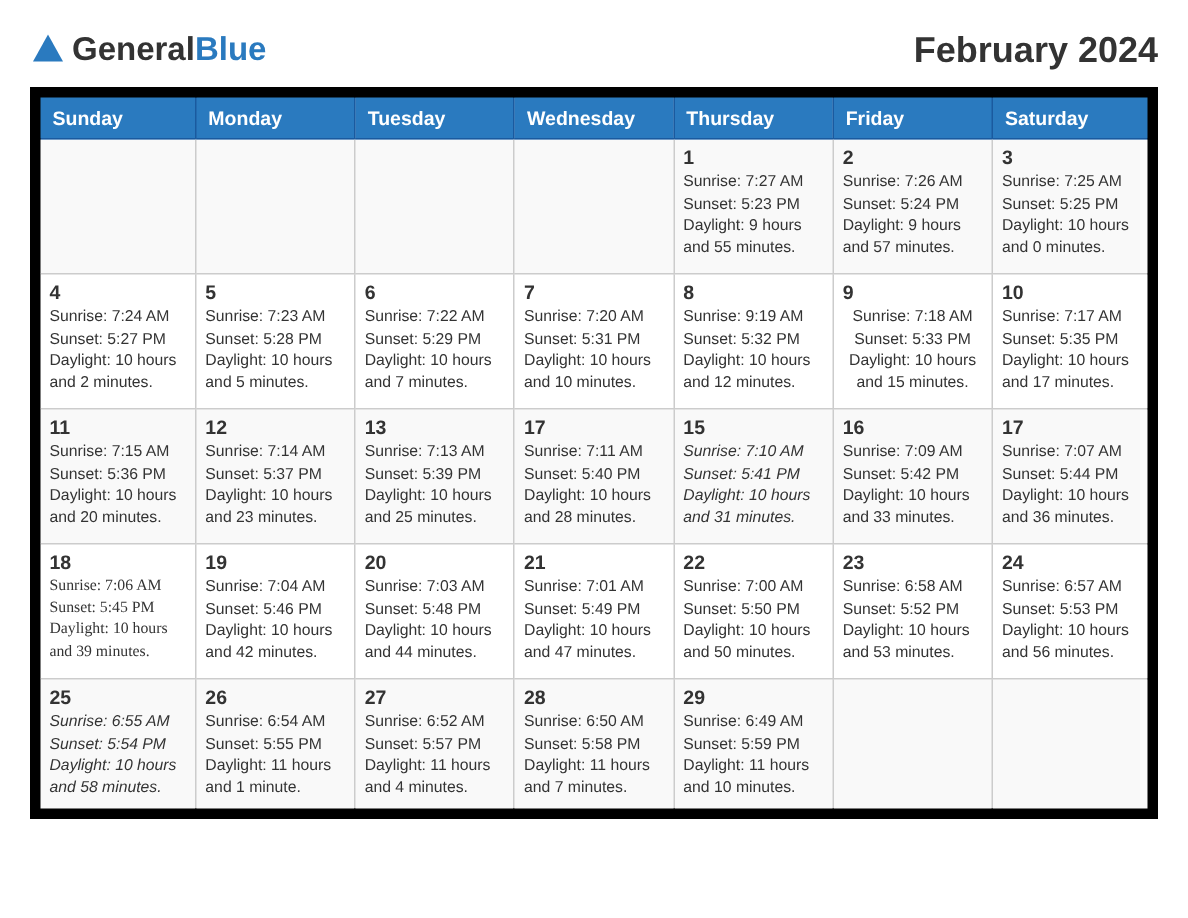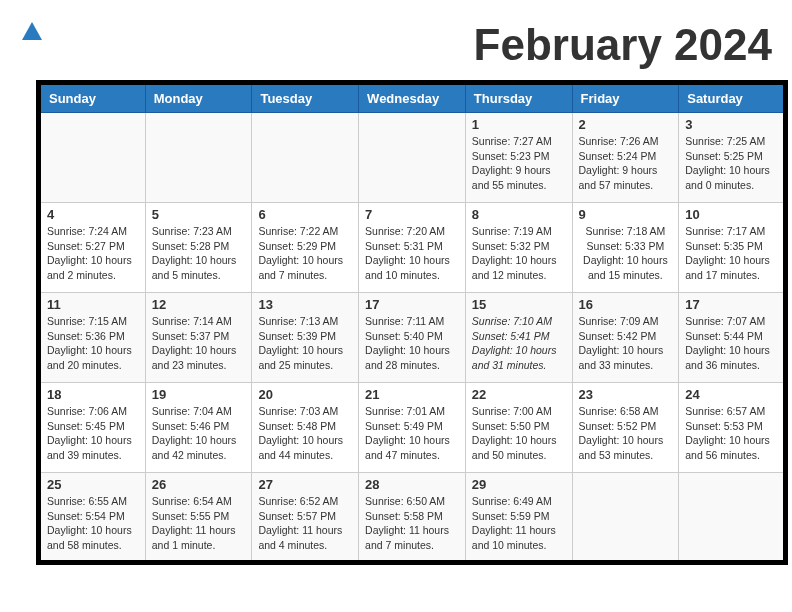--- a/index.html
+++ b/index.html
@@ -32,33 +32,32 @@
       color: #2a7abf;
     }
     .logo-icon {
       width: 24px;
       height: 24px;
     }
     .title-section {
       text-align: right;
     }
     .main-title {
-      font-size: 44px;
+      font-size: 24px;
       font-weight: bold;
       color: #333;
     }
     .subtitle {
       font-size: 16px;
       color: #555;
     }
     .calendar {
       width: 100%;
       border-collapse: collapse;
-      border: 5px solid #000000;
-      margin-left: 16px;
+      border: 7px solid #000000;
     }
     .calendar th {
       background-color: #2a7abf;
       color: #fff;
       text-align: left;
       padding: 6px 8px;
       font-size: 13px;
       border: 1px solid #1a5a9f;
     }
     .calendar td {
@@ -91,20 +90,23 @@
     }
   </style>
 </head>
 <body>
 
 <div class="header-section">
   <div class="logo">
     <svg class="logo-icon" viewBox="0 0 24 24">
       <polygon points="12,2 22,20 2,20" fill="#2a7abf"></polygon>
     </svg>
+    <span>
+      <span class="logo-text-general">General</span><span class="logo-text-blue">Blue</span>
+    </span>
   </div>
   <div class="title-section">
     <div class="main-title">February 2024</div>
   </div>
 </div>
 
 <table class="calendar">
   <thead>
     <tr>
     <th>Sunday</th>
@@ -168,21 +170,21 @@
         </td>
         <td>
           <div class="day-number">7</div>
           <div class="day-info" style="white-space: pre-line;">Sunrise: 7:20 AM
 Sunset: 5:31 PM
 Daylight: 10 hours
 and 10 minutes.</div>
         </td>
         <td>
           <div class="day-number">8</div>
-          <div class="day-info" style="white-space: pre-line;">Sunrise: 7:19 AM
+          <div class="day-info" style="white-space: pre-line;">Sunrise: 9:19 AM
 Sunset: 5:32 PM
 Daylight: 10 hours
 and 12 minutes.</div>
         </td>
         <td>
           <div class="day-number">9</div>
           <div class="day-info" style="white-space: pre-line; text-align: center;">Sunrise: 7:18 AM
 Sunset: 5:33 PM
 Daylight: 10 hours
 and 15 minutes.</div>
@@ -242,21 +244,21 @@
           <div class="day-number">17</div>
           <div class="day-info" style="white-space: pre-line;">Sunrise: 7:07 AM
 Sunset: 5:44 PM
 Daylight: 10 hours
 and 36 minutes.</div>
         </td>
       </tr>
       <tr class="week-row">
         <td>
           <div class="day-number">18</div>
-          <div class="day-info" style="white-space: pre-line;">Sunrise: 7:06 AM
+          <div class="day-info" style="white-space: pre-line; font-family: Liberation Serif, serif;">Sunrise: 7:06 AM
 Sunset: 5:45 PM
 Daylight: 10 hours
 and 39 minutes.</div>
         </td>
         <td>
           <div class="day-number">19</div>
           <div class="day-info" style="white-space: pre-line;">Sunrise: 7:04 AM
 Sunset: 5:46 PM
 Daylight: 10 hours
 and 42 minutes.</div>
@@ -293,21 +295,21 @@
           <div class="day-number">24</div>
           <div class="day-info" style="white-space: pre-line;">Sunrise: 6:57 AM
 Sunset: 5:53 PM
 Daylight: 10 hours
 and 56 minutes.</div>
         </td>
       </tr>
       <tr class="week-row">
         <td>
           <div class="day-number">25</div>
-          <div class="day-info" style="white-space: pre-line;">Sunrise: 6:55 AM
+          <div class="day-info" style="white-space: pre-line; font-style: italic;">Sunrise: 6:55 AM
 Sunset: 5:54 PM
 Daylight: 10 hours
 and 58 minutes.</div>
         </td>
         <td>
           <div class="day-number">26</div>
           <div class="day-info" style="white-space: pre-line;">Sunrise: 6:54 AM
 Sunset: 5:55 PM
 Daylight: 11 hours
 and 1 minute.</div>

